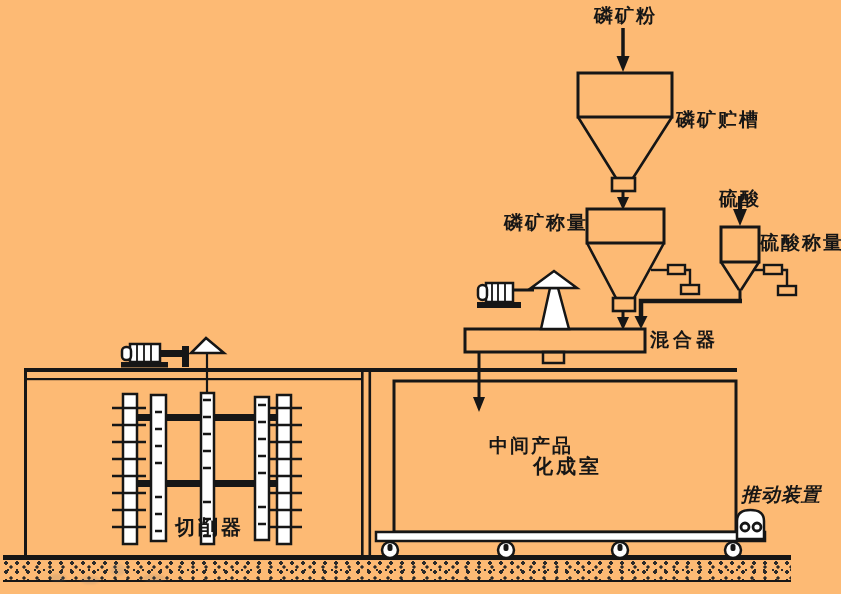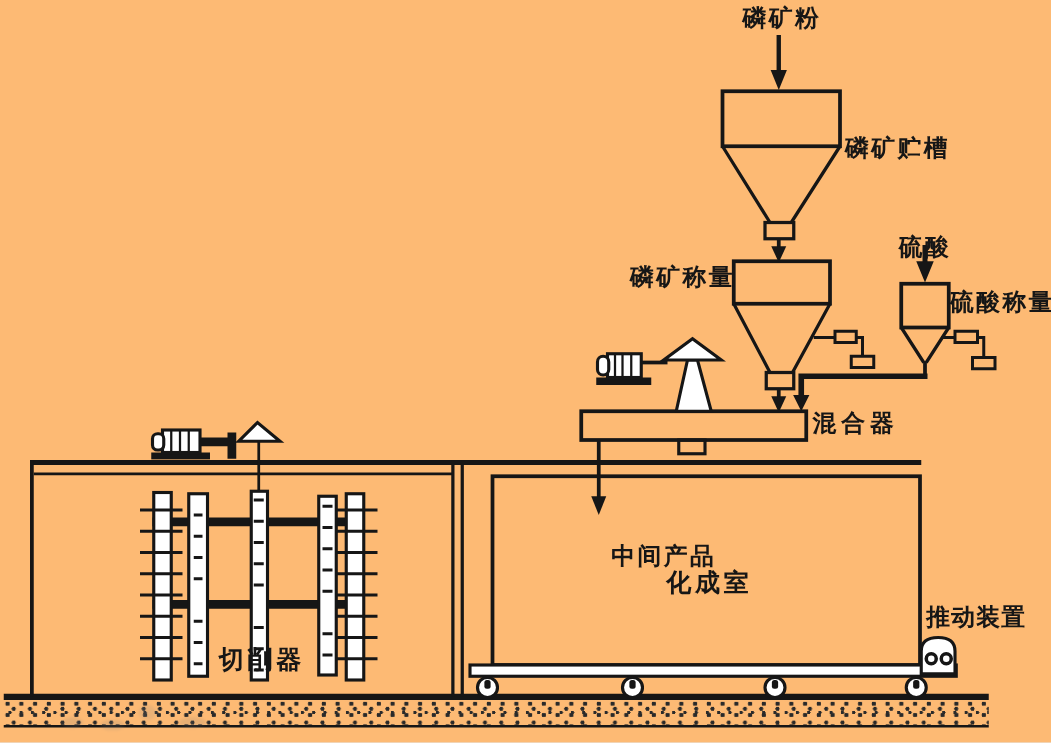--- a/index.html
+++ b/index.html
@@ -189,14 +189,14 @@
   <div class="lbl" style="left:760px;top:232px;">硫酸称量</div>
 
   <div class="lbl" style="left:650px;top:329px;letter-spacing:4px;text-align:center;">混合器</div>
 
   <div class="lbl" style="left:489px;top:394px;margin-top:41px;">中间产品</div>
 
   <div class="lbl big" style="left:533px;top:455px;">化成室</div>
 
   <div class="lbl big" style="left:175px;top:516px;">切削器</div>
 
-  <div class="lbl" style="left:741px;top:484px;letter-spacing:1px;">推动装置</div>
+  <div class="lbl" style="left:741px;top:484px;letter-spacing:1px;font-style:italic;">推动装置</div>
 </div>
 
 </body></html>

